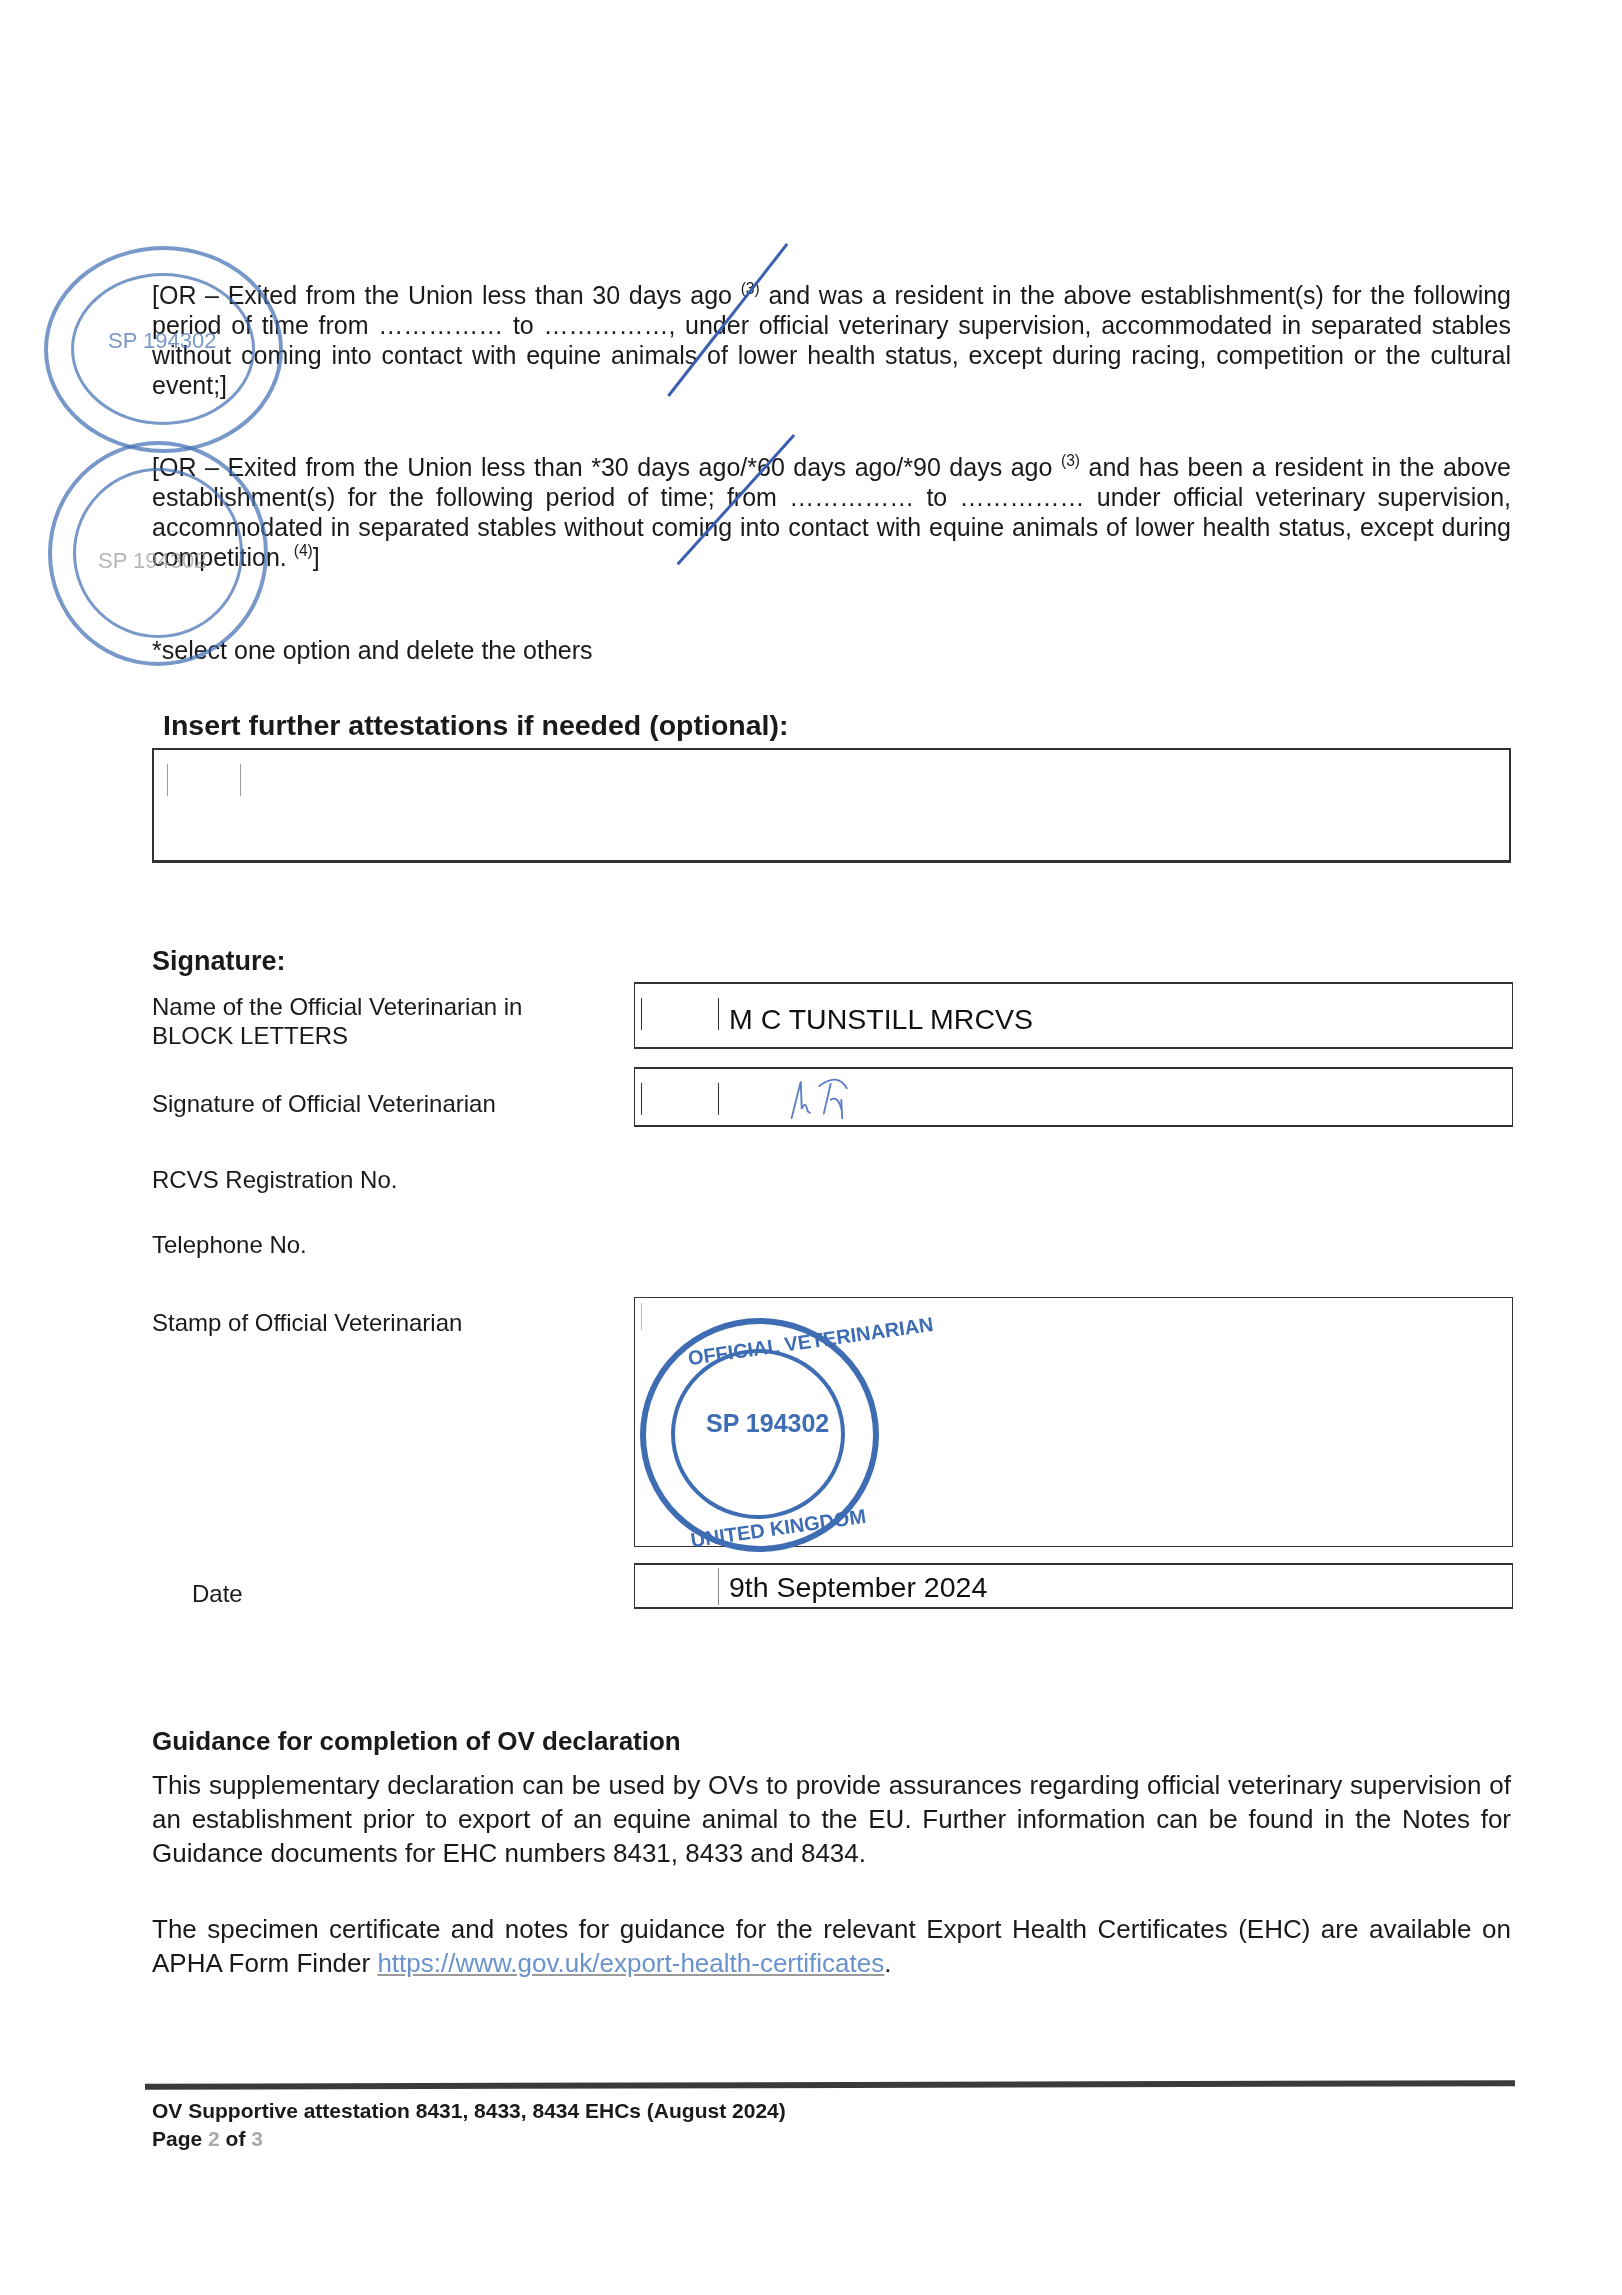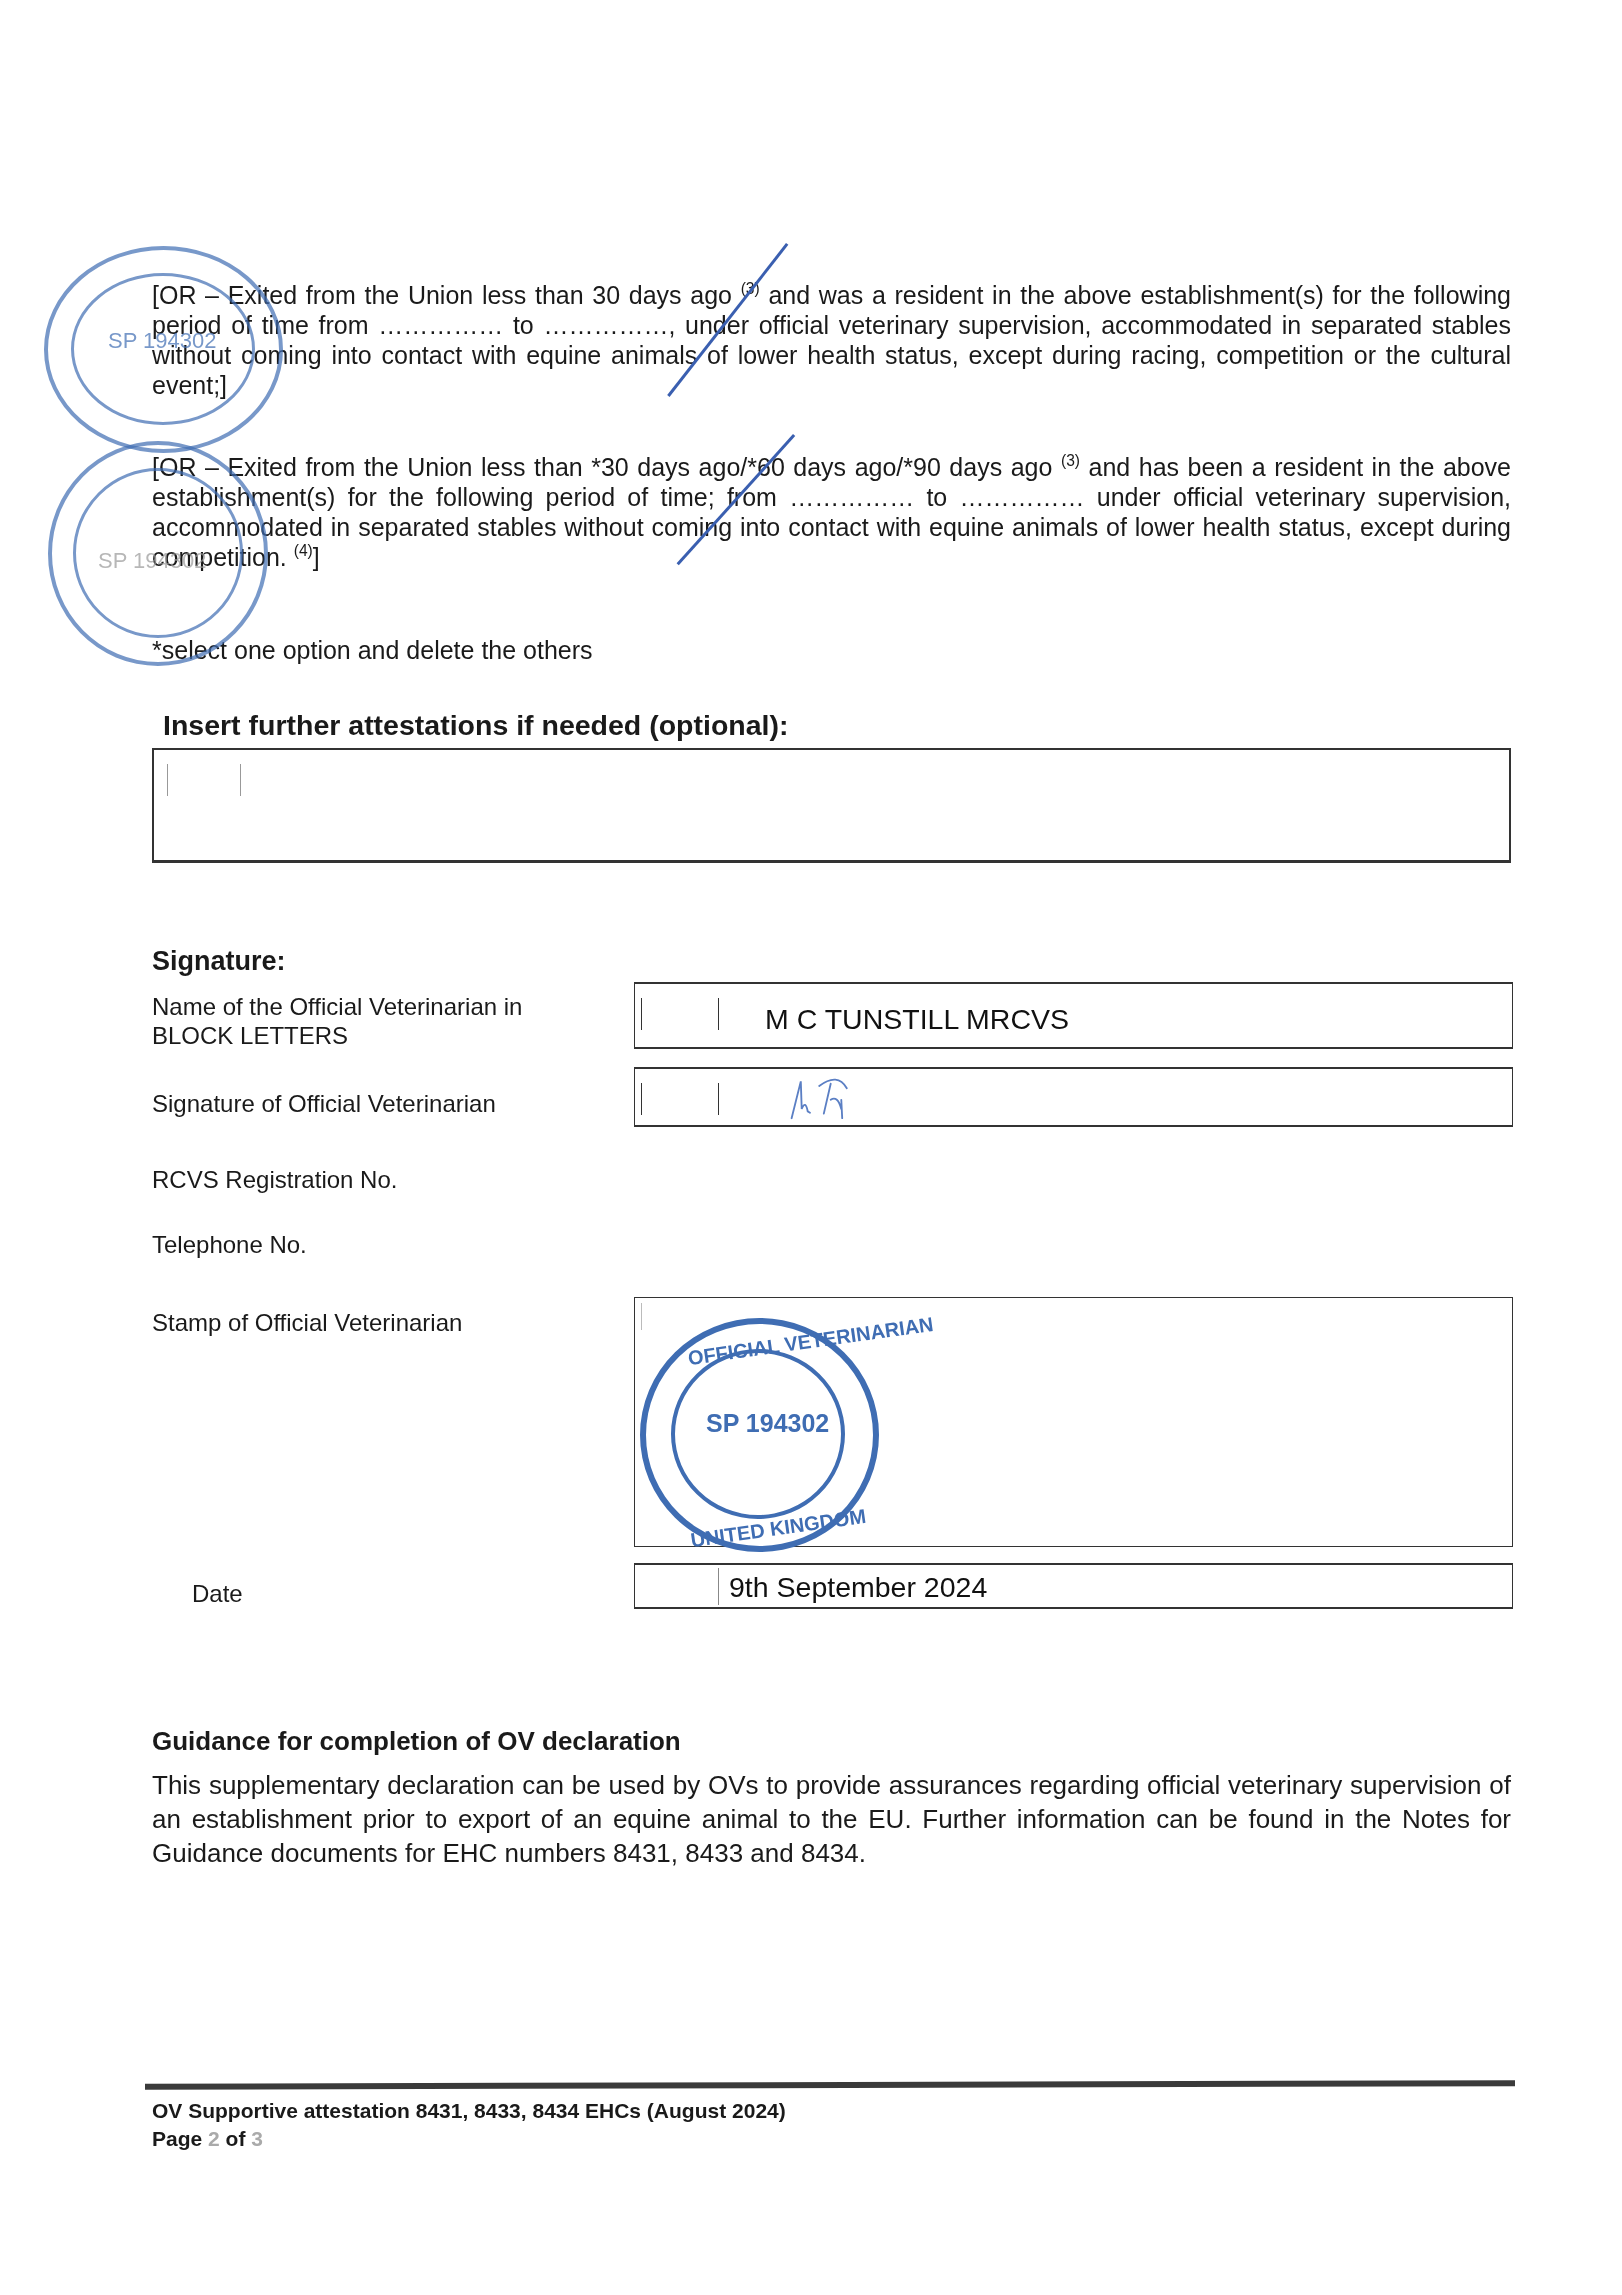--- a/index.html
+++ b/index.html
@@ -69,21 +69,21 @@
     <span class="tick" style="left:13px;"></span>
     <span class="tick" style="left:86px;"></span>
   </div>
 
   <div class="sig-title">Signature:</div>
 
   <div class="row-label" style="top:992px; width:436px;">Name of the Official Veterinarian in BLOCK LETTERS</div>
   <div class="field" style="top:982px; height:67px;">
     <span class="bar" style="left:5.5px; height:32px;"></span>
     <span class="bar" style="left:83px; height:32px;"></span>
-    <span class="val" style="top:19px;margin-left:36px;">M C TUNSTILL MRCVS</span>
+    <span class="val" style="top:19px;">M C TUNSTILL MRCVS</span>
   </div>
 
   <div class="row-label" style="top:1089px;">Signature of Official Veterinarian</div>
   <div class="field" style="top:1067px; height:60px;">
     <span class="bar" style="left:5.5px; height:32px;"></span>
     <span class="bar" style="left:83px; height:32px;"></span>
     <svg style="position:absolute; left:152px; top:2.8px;" width="92" height="51" viewBox="0 0 200 110">
       <path d="M10 100 L30 20 L32 80 Q40 60 45 85 L50 88 M80 90 L95 25 M70 30 Q110 0 130 35 M95 60 Q110 50 118 80 M118 60 L120 100" stroke="#5b7fc4" stroke-width="4" fill="none" stroke-linecap="round"></path>
     </svg>
   </div>
@@ -104,20 +104,23 @@
   </div>
 
   <div class="row-label" style="top:1579px;margin-left:40px;">Date</div>
   <div class="field" style="top:1563px; height:46px;">
     <span class="bar" style="left:83px; top:2.8px; height:37px; background:#888; width:0.9px;"></span>
     <span class="val" style="top:6.4px;">9th September 2024</span>
   </div>
 
   <div class="guide-title">Guidance for completion of OV declaration</div>
   <div class="guide-para" style="top:1768px;">This supplementary declaration can be used by OVs to provide assurances regarding official veterinary supervision of an establishment prior to export of an equine animal to the EU. Further information can be found in the Notes for Guidance documents for EHC numbers 8431, 8433 and 8434.</div>
+  <div class="guide-para" style="top:1912px;">
+    <span>The specimen certificate and notes for guidance for the relevant Export Health Certificates (EHC) are available on APHA Form Finder </span><a class="link">https://www.gov.uk/export-health-certificates</a><span>.</span>
+  </div>
 
   <div class="footer-rule"></div>
   <div class="footer-text" style="top:2099px;">OV Supportive attestation 8431, 8433, 8434 EHCs (August 2024)</div>
   <div class="footer-text" style="top:2127px;">
     <span>Page </span><span class="dim">2</span><span> of </span><span class="dim">3</span>
   </div>
 
 </div>
 
 

